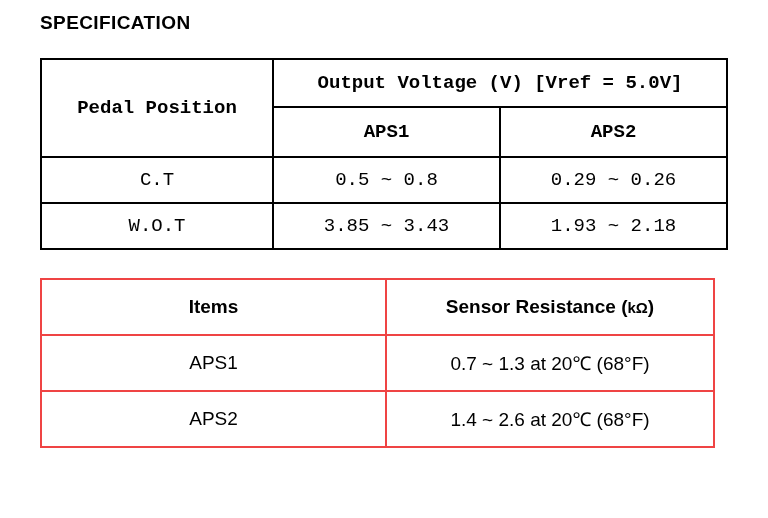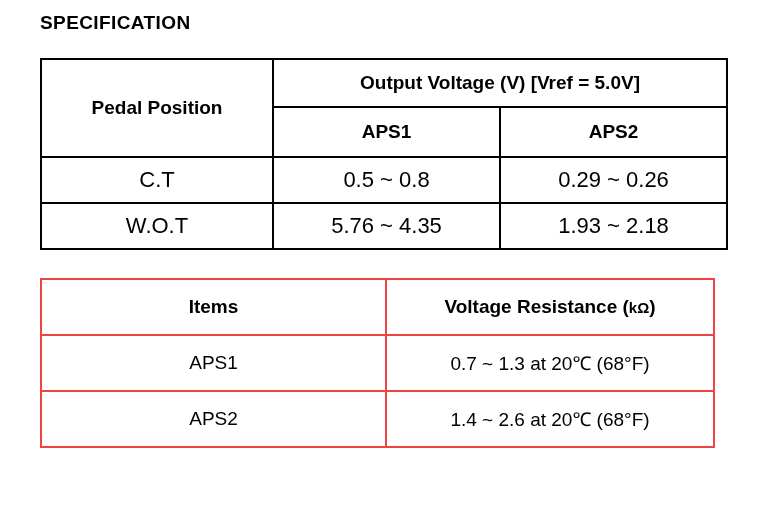--- a/index.html
+++ b/index.html
@@ -36,20 +36,21 @@
     top: 58px;
     width: 686px;
     border-collapse: collapse;
     table-layout: fixed;
   }
   .table-voltage td {
     border: 2px solid #000000;
     text-align: center;
     vertical-align: middle;
     font-size: 19px;
+    font-family: Liberation Mono, monospace;
   }
   .tv-head {
     font-weight: bold;
   }
   .tv-pedal {
     width: 232px;
     height: 94px;
     font-weight: bold;
     font-size: 19px;
   }
@@ -58,21 +59,21 @@
     font-weight: bold;
     font-size: 19px;
   }
   .tv-sub {
     height: 46px;
     font-weight: bold;
     font-size: 19px;
   }
   .tv-body td {
     height: 42px;
-    font-size: 22px;
+    font-size: 19px;
     font-weight: normal;
   }
   .col-aps {
     width: 227px;
   }
 
   
   .table-resistance {
     position: absolute;
     left: 40px;
@@ -124,35 +125,35 @@
         <td class="tv-sub tv-head">APS1</td>
         <td class="tv-sub tv-head">APS2</td>
       </tr>
       <tr class="tv-body">
         <td>C.T</td>
         <td>0.5 ~ 0.8</td>
         <td>0.29 ~ 0.26</td>
       </tr>
       <tr class="tv-body">
         <td>W.O.T</td>
-        <td>5.76 ~ 4.35</td>
+        <td>3.85 ~ 3.43</td>
         <td>1.93 ~ 2.18</td>
       </tr>
     </tbody>
   </table>
 
   <table class="table-resistance">
     <colgroup>
       <col class="col-items">
       <col>
     </colgroup>
     <tbody>
       <tr class="tr-head">
         <td>Items</td>
-        <td><span>Voltage Resistance (</span><span class="unit-small">kΩ</span><span>)</span></td>
+        <td><span>Sensor Resistance (</span><span class="unit-small">kΩ</span><span>)</span></td>
       </tr>
       <tr class="tr-body">
         <td>APS1</td>
         <td>0.7 ~ 1.3 at 20℃ (68°F)</td>
       </tr>
       <tr class="tr-body">
         <td>APS2</td>
         <td>1.4 ~ 2.6 at 20℃ (68°F)</td>
       </tr>
     </tbody>

